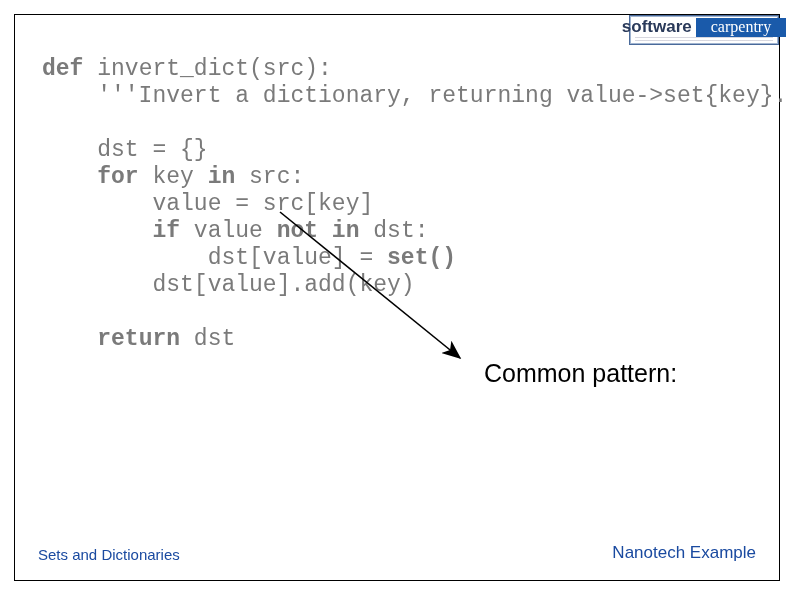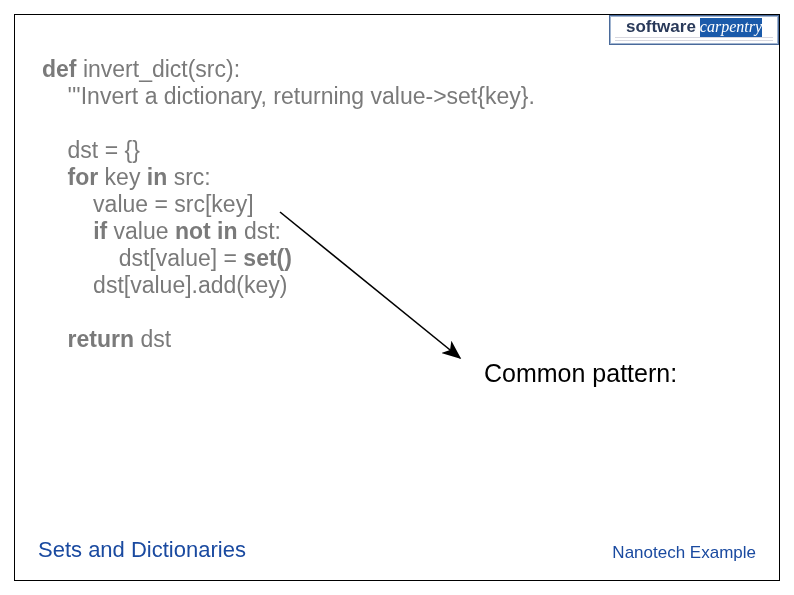--- a/index.html
+++ b/index.html
@@ -22,21 +22,21 @@
     left: 14px;
     top: 14px;
     right: 14px;
     bottom: 14px;
     border: 1px solid #000;
   }
   .logo {
     position: absolute;
     top: 15px;
     right: 15px;
-    width: 170px;
+    width: 150px;
     height: 30px;
   }
   .logo-border {
     position: absolute;
     inset: 0;
     border: 1px solid #4a6a9a;
     box-shadow: 0 0 0 1px #a0b4d0 inset;
   }
   .logo-text {
     position: absolute;
@@ -51,42 +51,41 @@
   .logo-word1 {
     font-family: Arial, sans-serif;
     font-weight: bold;
     font-size: 17px;
     color: #2a3a5a;
   }
   .logo-word2 {
     background: #1a5aaa;
     color: #fff;
     font-family: Georgia, serif;
-    font-style: italic;
     font-size: 16px;
-    padding: 0 0 1px;
+    padding: 0 15px 1px;
   }
   .logo-sublines {
     position: absolute;
     top: 22px;
     left: 6px;
     right: 6px;
     height: 6px;
     background: repeating-linear-gradient(
       to bottom,
       #b0b0c0 0 1px,
       transparent 1px 3px
     );
     opacity: 0.5;
   }
   .code {
     position: absolute;
     left: 42px;
     top: 56px;
-    font-family: Liberation Sans, sans-serif;
+    font-family: Liberation Mono, monospace;
     font-size: 23px;
     line-height: 27px;
     white-space: pre;
     color: #7a7a7a;
   }
   .code .kw { font-weight: bold; }
   .annotation {
     position: absolute;
     left: 440px;
     top: 350px;
@@ -94,21 +93,21 @@
     font-family: Arial, Helvetica, sans-serif;
     font-size: 25px;
     color: #000;
     line-height: 46px;
     margin-left: 44px;
   }
   .footer-left {
     position: absolute;
     left: 38px;
     bottom: 32px;
-    font-size: 22px;
+    font-size: 15px;
     color: #1a4aa0;
   }
   .footer-right {
     position: absolute;
     right: 38px;
     bottom: 32px;
     font-size: 17px;
     color: #1a4aa0;
     margin-top: 12px;
   }

